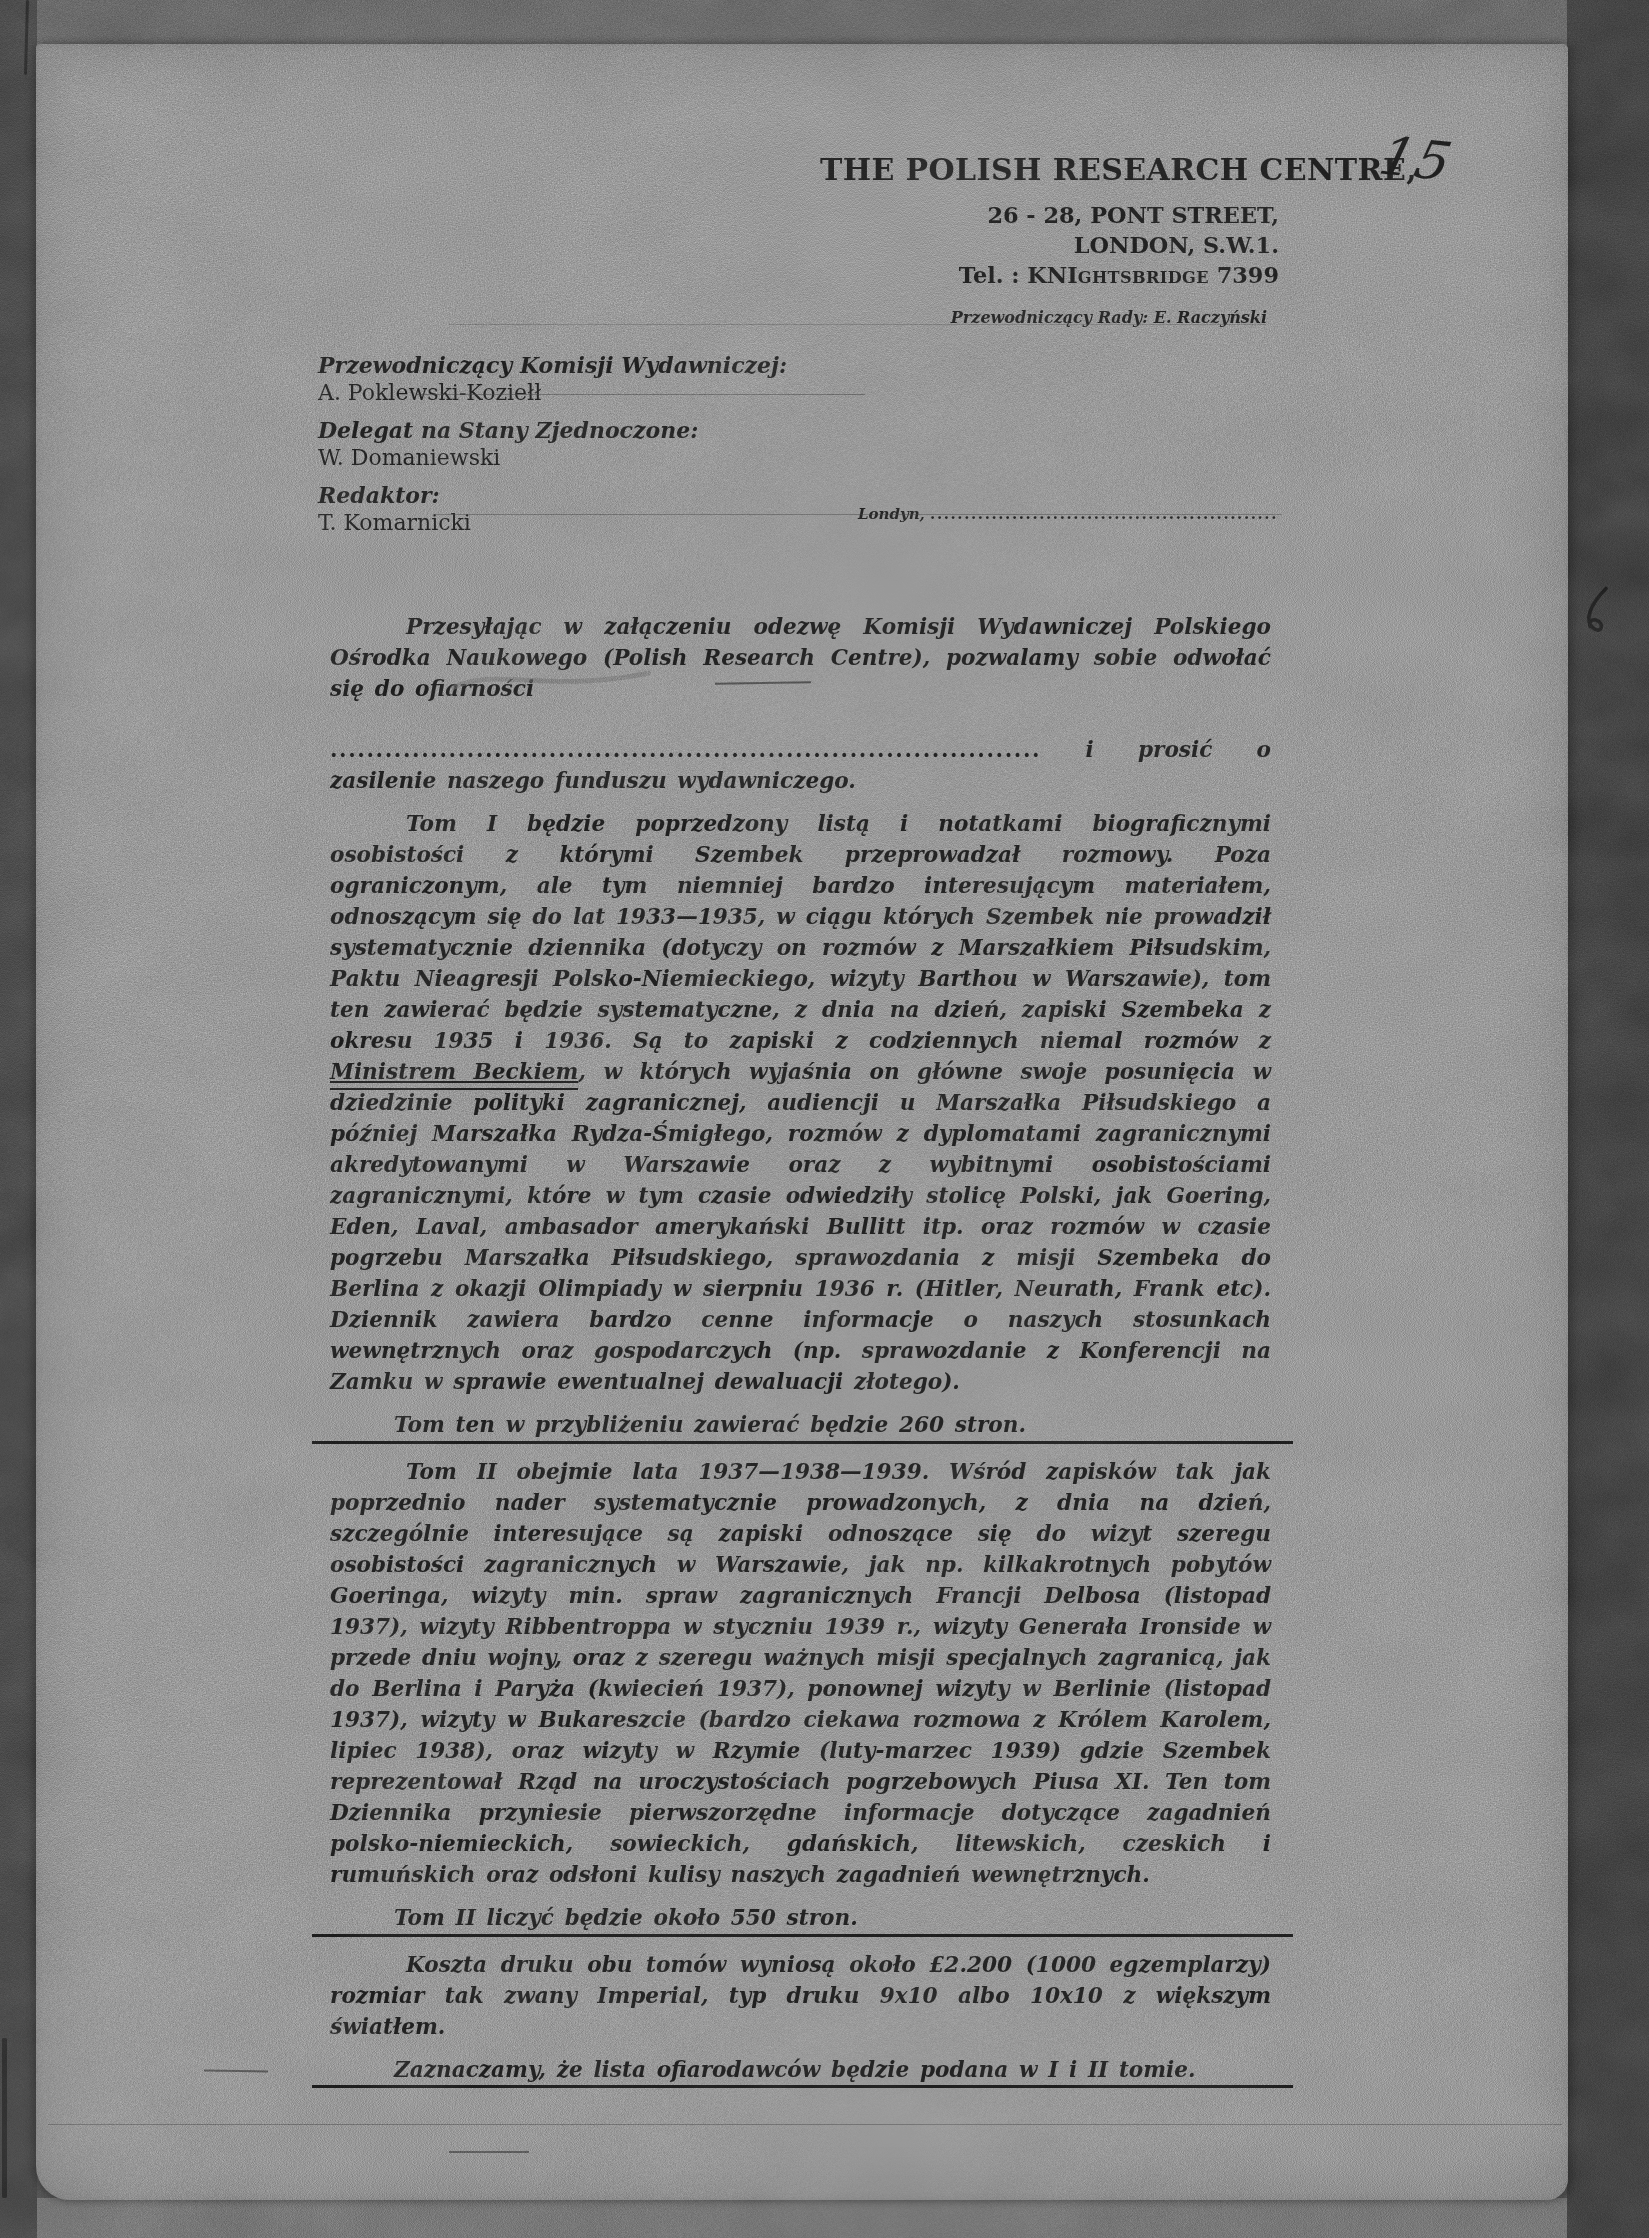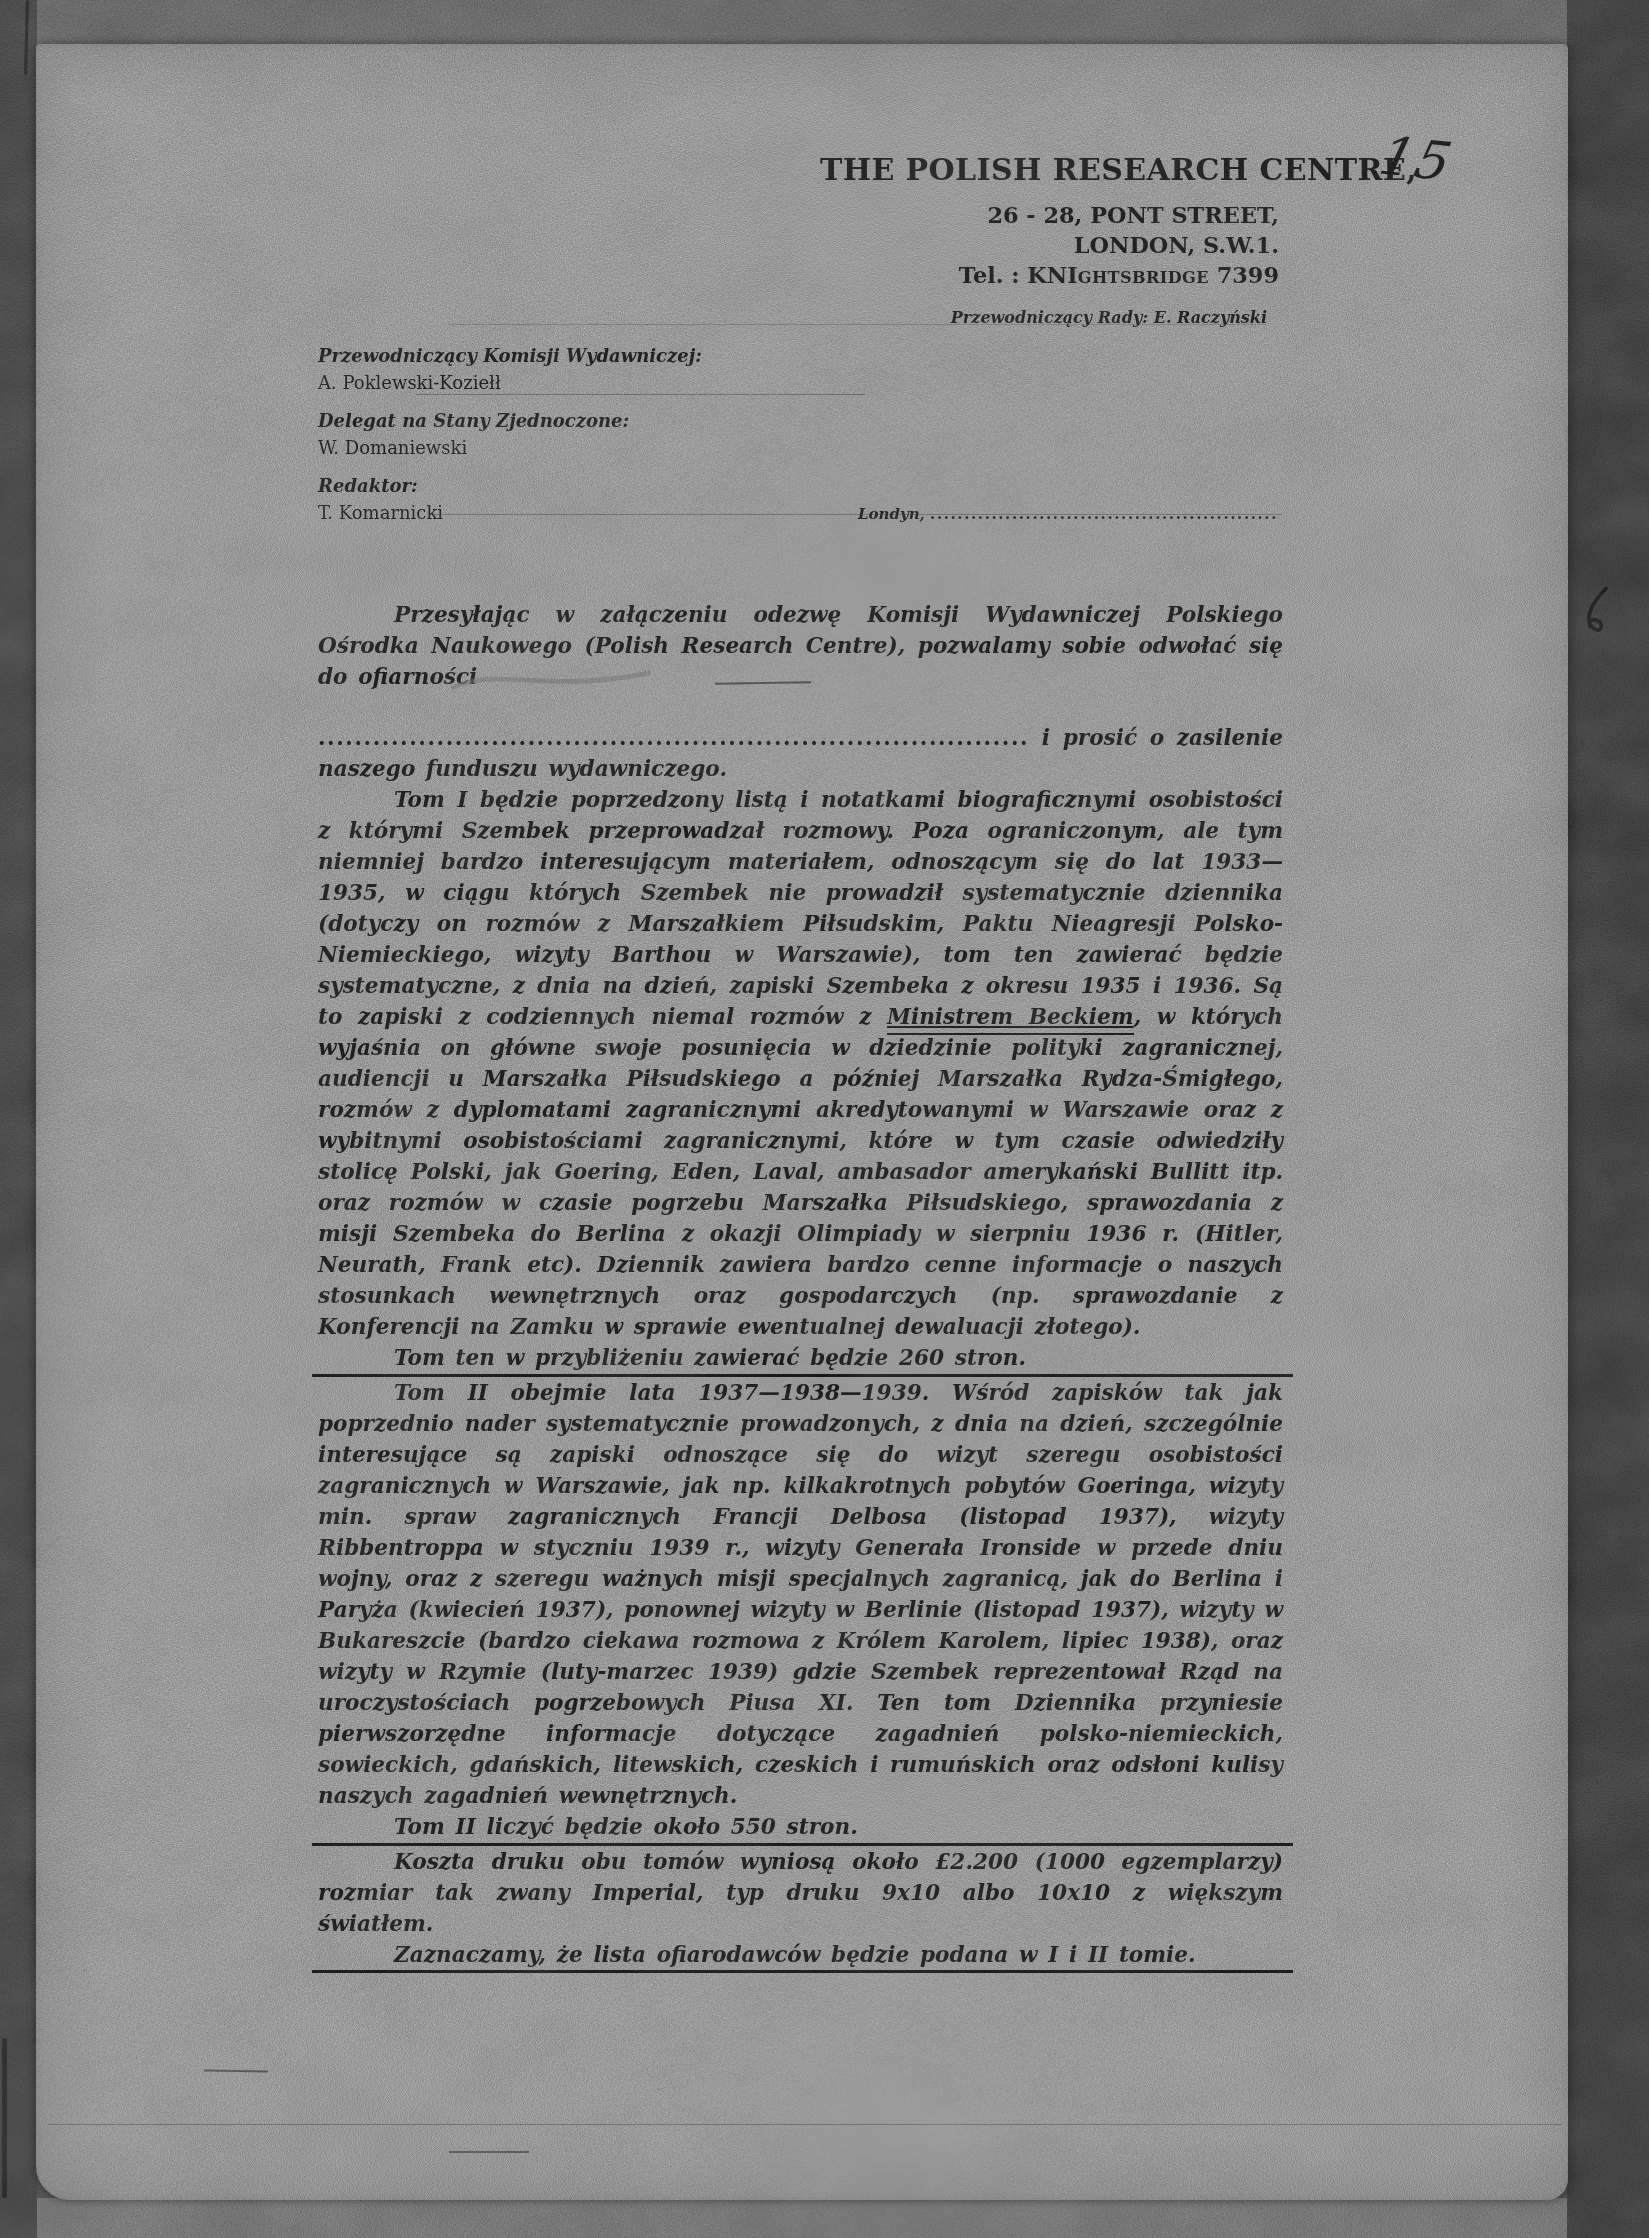--- a/index.html
+++ b/index.html
@@ -32,40 +32,40 @@
   }
   .address{
     right:371px;top:200px;text-align:right;
     font-size:22.4px;font-weight:700;line-height:30px;white-space:nowrap;
   }
   .phone-small{font-size:.72em;text-transform:uppercase;letter-spacing:0.4px;}
   .council{
     right:383px;top:308px;font-size:16px;font-weight:700;font-style:italic;white-space:nowrap;
   }
   
-  .officials{left:318px;top:342px;font-size:18px;line-height:27px;}
+  .officials{left:318px;top:352px;font-size:22px;line-height:27px;}
   .officials .role{font-style:italic;font-weight:700;}
   .officials .name{font-weight:400;margin-bottom:11.2px;}
   
   .dateline{
     right:372px;top:505px;font-size:15px;font-weight:700;font-style:italic;white-space:nowrap;
   }
   .dateline .dots{letter-spacing:1.6px;font-style:normal;}
   
   .handnum{
     left:1381px;top:128px;font-size:53px;font-weight:400;font-style:italic;
     transform:rotate(6deg) skewX(-8deg);color:#141414;letter-spacing:1.6px;
   }
   
   .letter-body{
     left:318px;top:599px;width:965px;
     font-size:21.6px;font-weight:700;font-style:italic;line-height:31px;
     text-align:justify;word-spacing:3.2px;color:#1b1b1b;
   }
-  .letter-body p{margin:0;text-indent:76px;}
+  .letter-body p{margin:12px;text-indent:76px;}
   .letter-body p.noindent{text-indent:0;}
   .letter-body p.gap-top{margin-top:30px;}
   .letter-body .leader-dots{letter-spacing:1.6px;font-style:normal;}
   .letter-body .inline-underline{border-bottom:2.4px solid #1b1b1b;padding-bottom:4px;text-decoration:underline;}
   .letter-body p.rule{
     border-bottom:3.2px solid #161616;
     margin-left:-6.4px;margin-right:-9.6px;padding:0 9.6px 0.8px 6.4px;
   }
   
   .artifact{position:absolute;z-index:4;pointer-events:none;}

